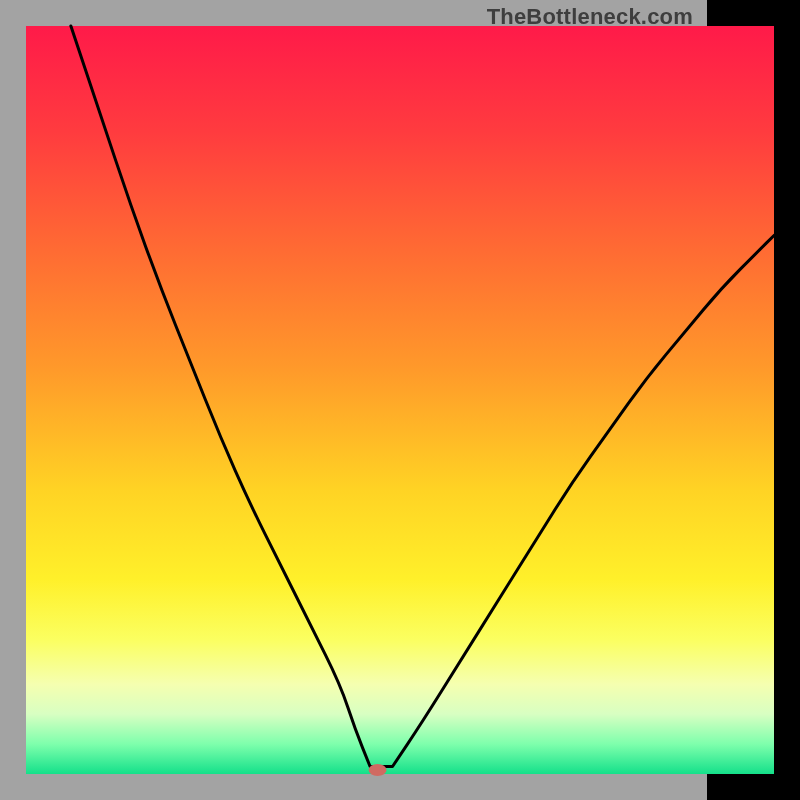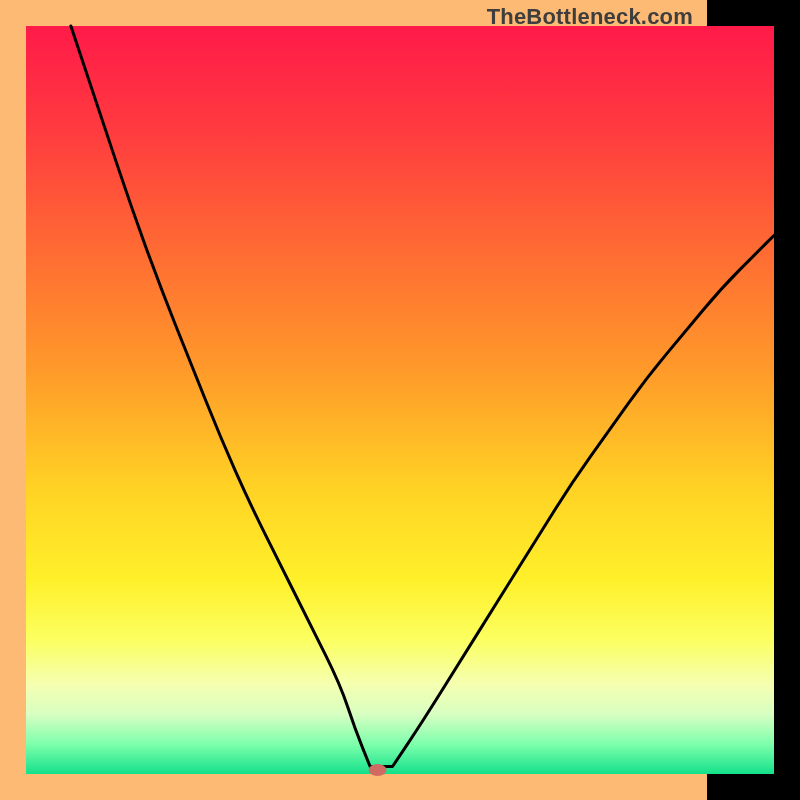--- a/index.html
+++ b/index.html
@@ -10,21 +10,21 @@
     background: #000;
     overflow: hidden;
     font-family: Arial, Helvetica, sans-serif;
   }
   .frame {
     position: absolute;
     left: 0;
     top: 0;
     width: 707px;
     height: 800px;
-    background: #fdba74;
+    background: #a3a3a3;
   }
   .plot-area {
     position: absolute;
     left: 26px;
     top: 26px;
     width: 748px;
     height: 748px;
     
   }
   .watermark {

